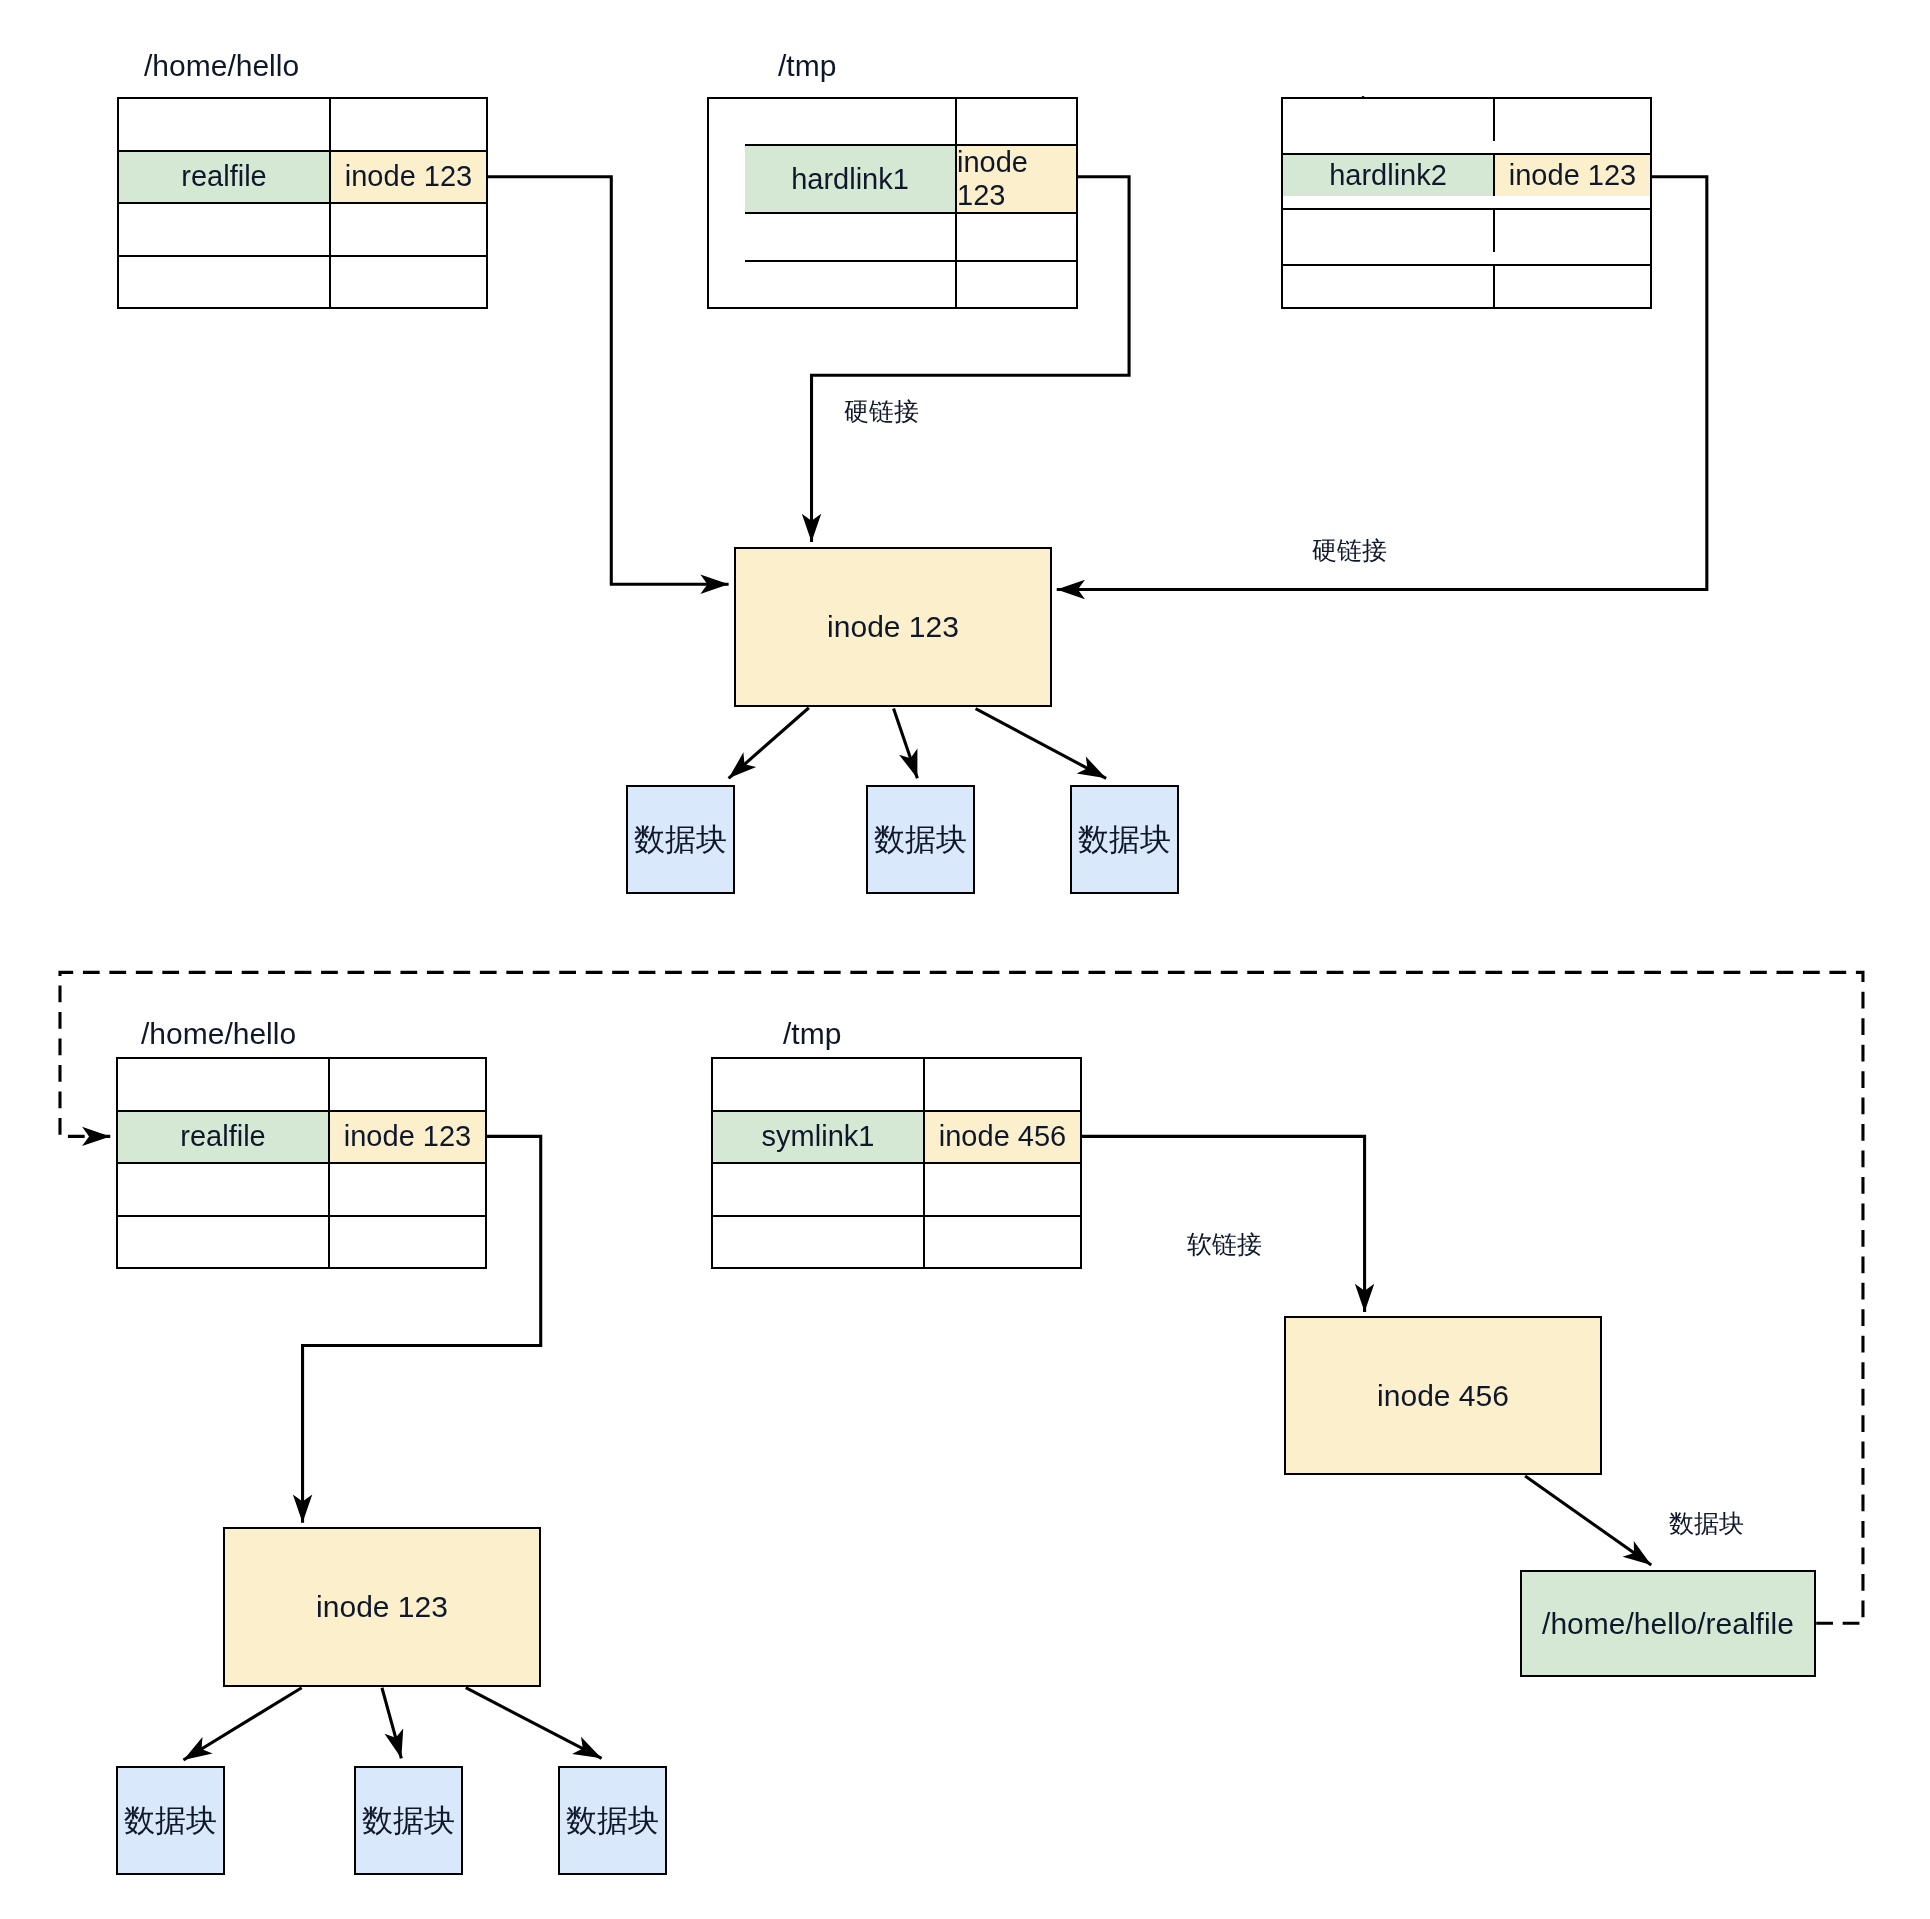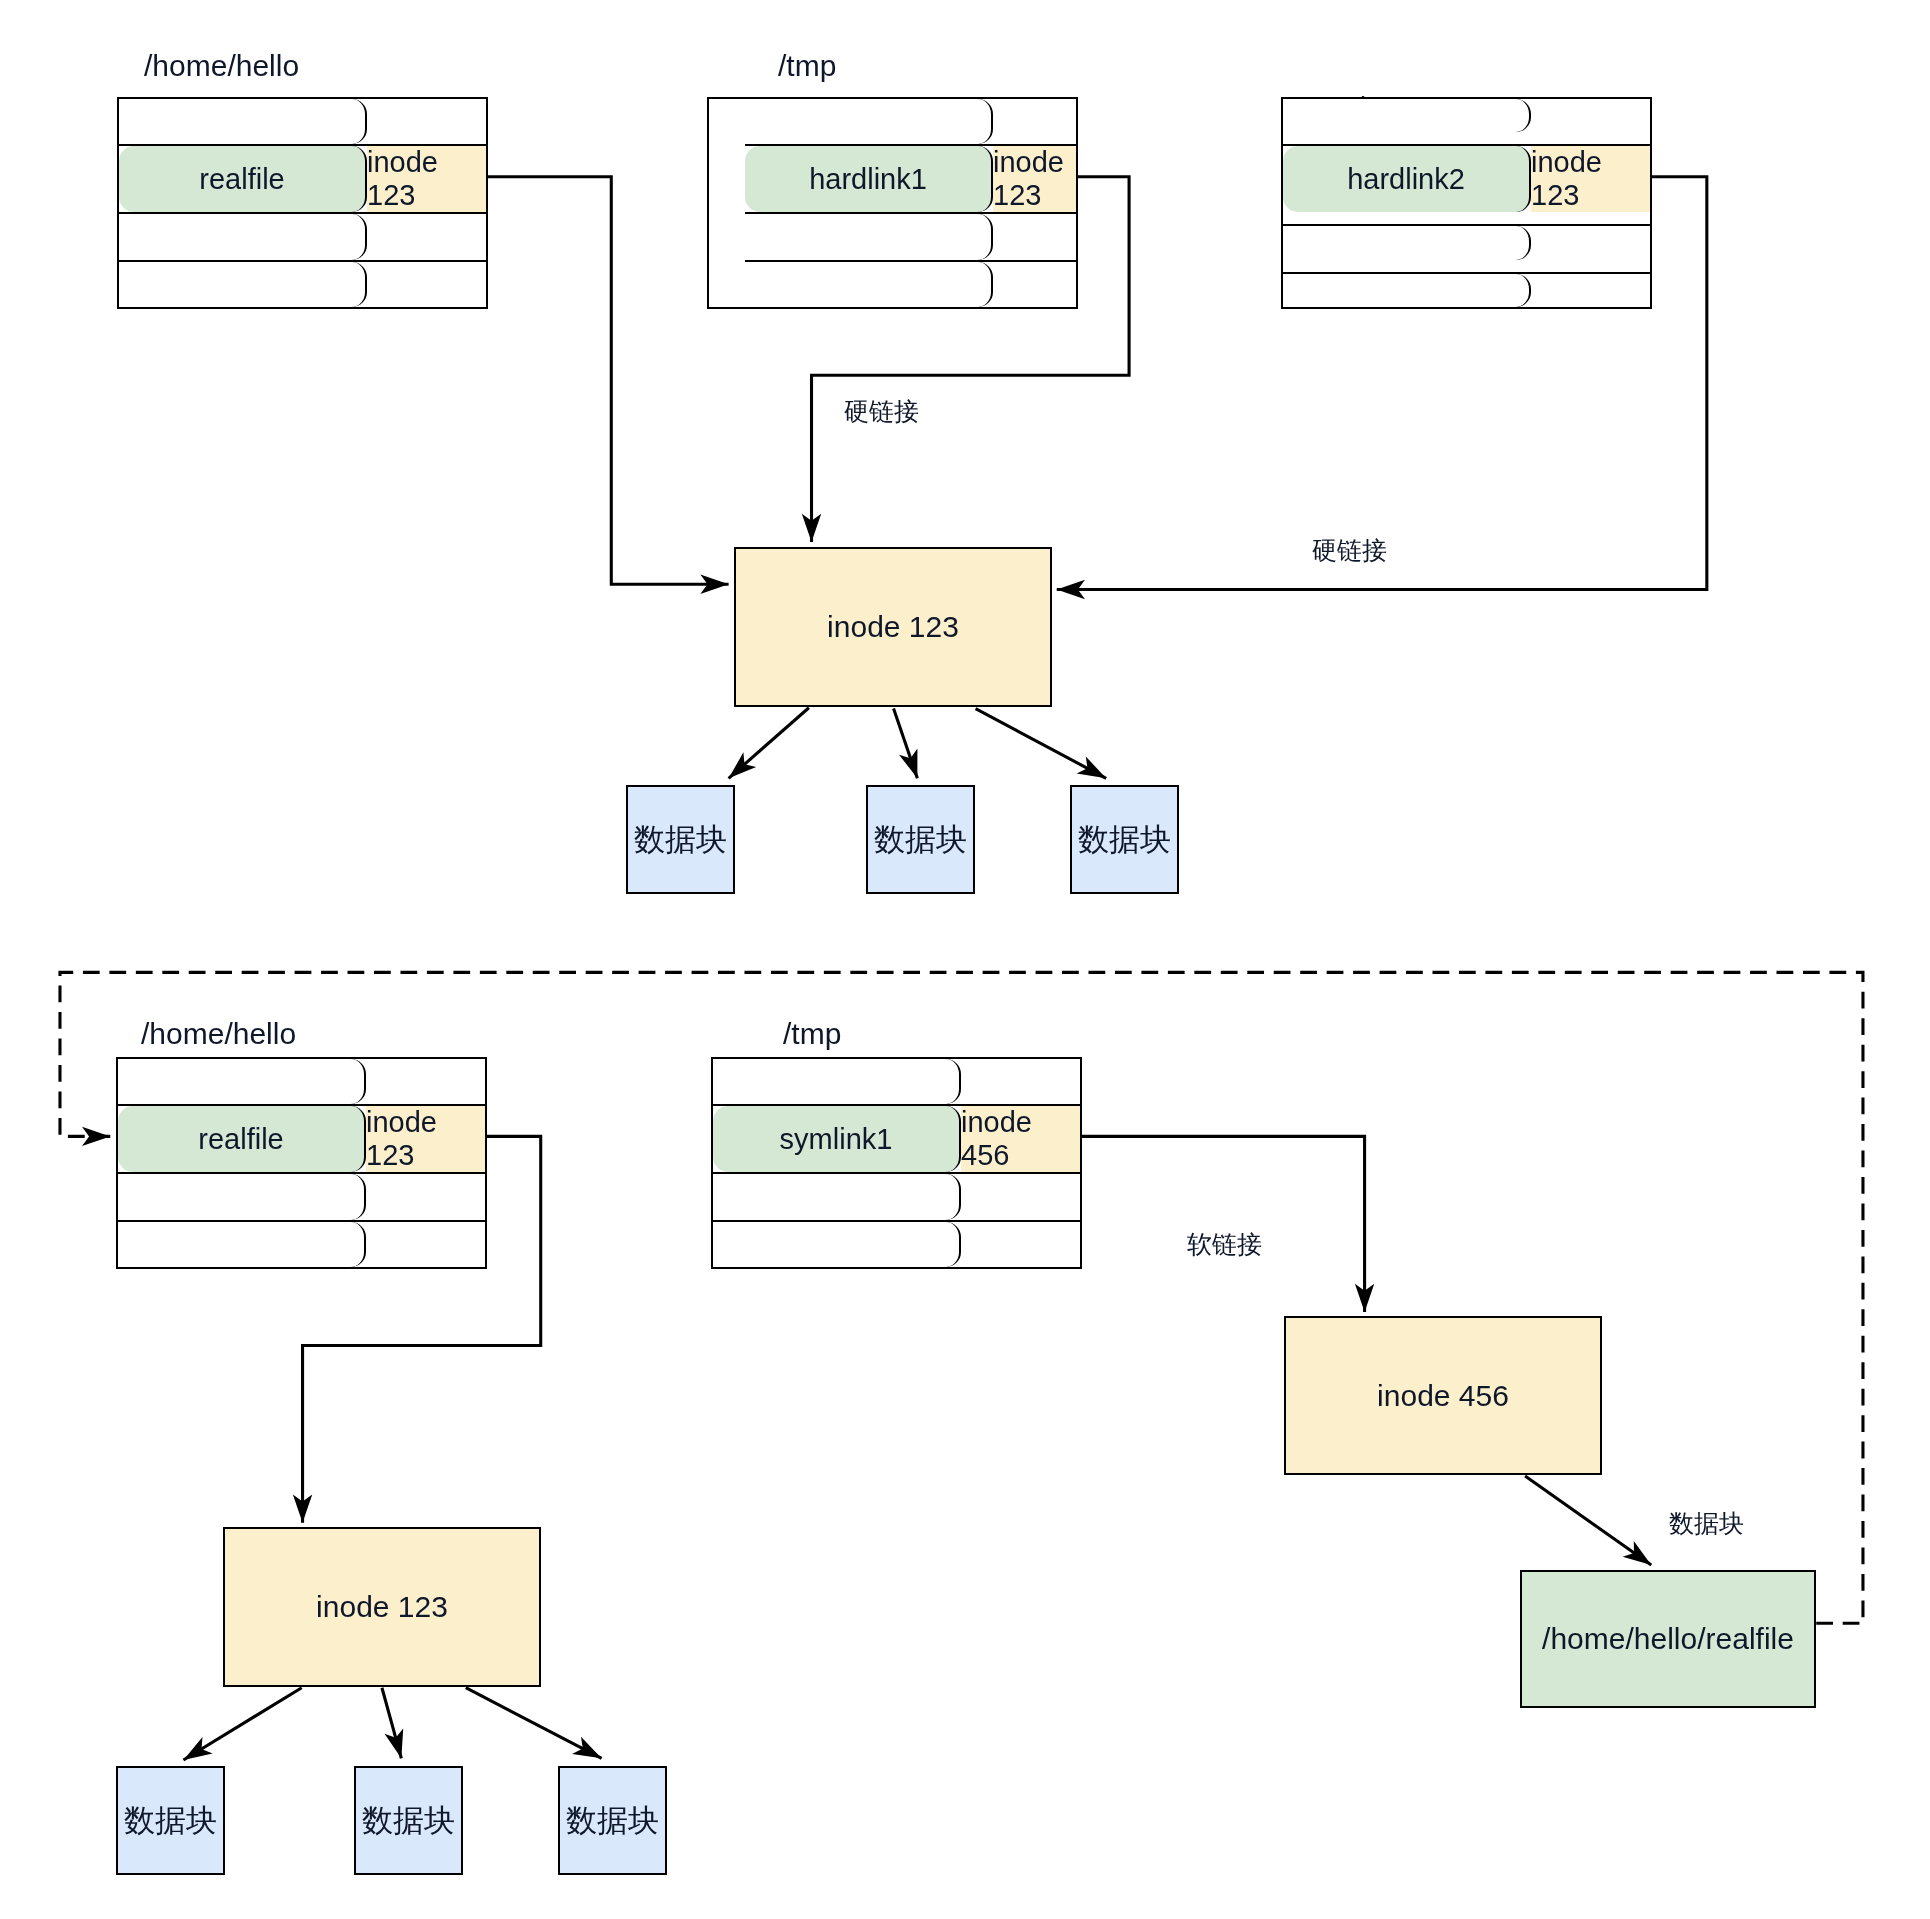--- a/index.html
+++ b/index.html
@@ -16,24 +16,23 @@
     position:absolute;
     width:371px; height:212px;
     border:2.6px solid #000;
     background:#fff;
     box-sizing:border-box;
     display:flex; flex-direction:column;
   }
   .tbl .row { flex:1; display:flex; border-top:2.6px solid #000; box-sizing:border-box; }
   .tbl .row:first-child { border-top:none; }
   .tbl .cell-l {
-    width:248px; border-right:2.6px solid #000; box-sizing:border-box;
+    width:212px; border-right:2.6px solid #000; box-sizing:border-box;
     display:flex; align-items:center; justify-content:center;
     font-size:29px;
-    border-radius:15px;
   }
   .tbl .cell-r {
     flex:1;
     display:flex; align-items:center; justify-content:center;
     font-size:29px;
   }
   .green  { background:#d5e8d4; }
   .yellow { background:#fcf0cc; }
   
   .ybox, .gbox {
@@ -174,21 +173,21 @@
   </div>
 
   <div class="lbl" style="left:1187px; top:1228px;">软链接</div>
 
   <div class="ybox" style="left:223px; top:1527px; width:318px; height:160px;">inode 123</div>
 
   <div class="ybox" style="left:1284px; top:1316px; width:318px; height:159px;">inode 456</div>
 
   <div class="lbl" style="left:1669px; top:1507px;">数据块</div>
 
-  <div class="gbox" style="left:1520px; top:1570px; width:296px; height:138px;">/home/hello/realfile</div>
+  <div class="gbox" style="left:1520px; top:1570px; width:296px; height:107px;">/home/hello/realfile</div>
 
   <div class="blk" style="left:116px; top:1766px;">数据块</div>
   <div class="blk" style="left:354px; top:1766px;">数据块</div>
   <div class="blk" style="left:558px; top:1766px;">数据块</div>
 
   <svg class="wires" width="1930" height="1920" viewBox="0 0 2188 2176">
     <defs>
       <marker id="arr" markerUnits="userSpaceOnUse" markerWidth="36" markerHeight="26" refX="33" refY="13" orient="auto">
         <path d="M1,2 L33,13 L1,24 L9,13 Z" fill="#000"></path>
       </marker>

